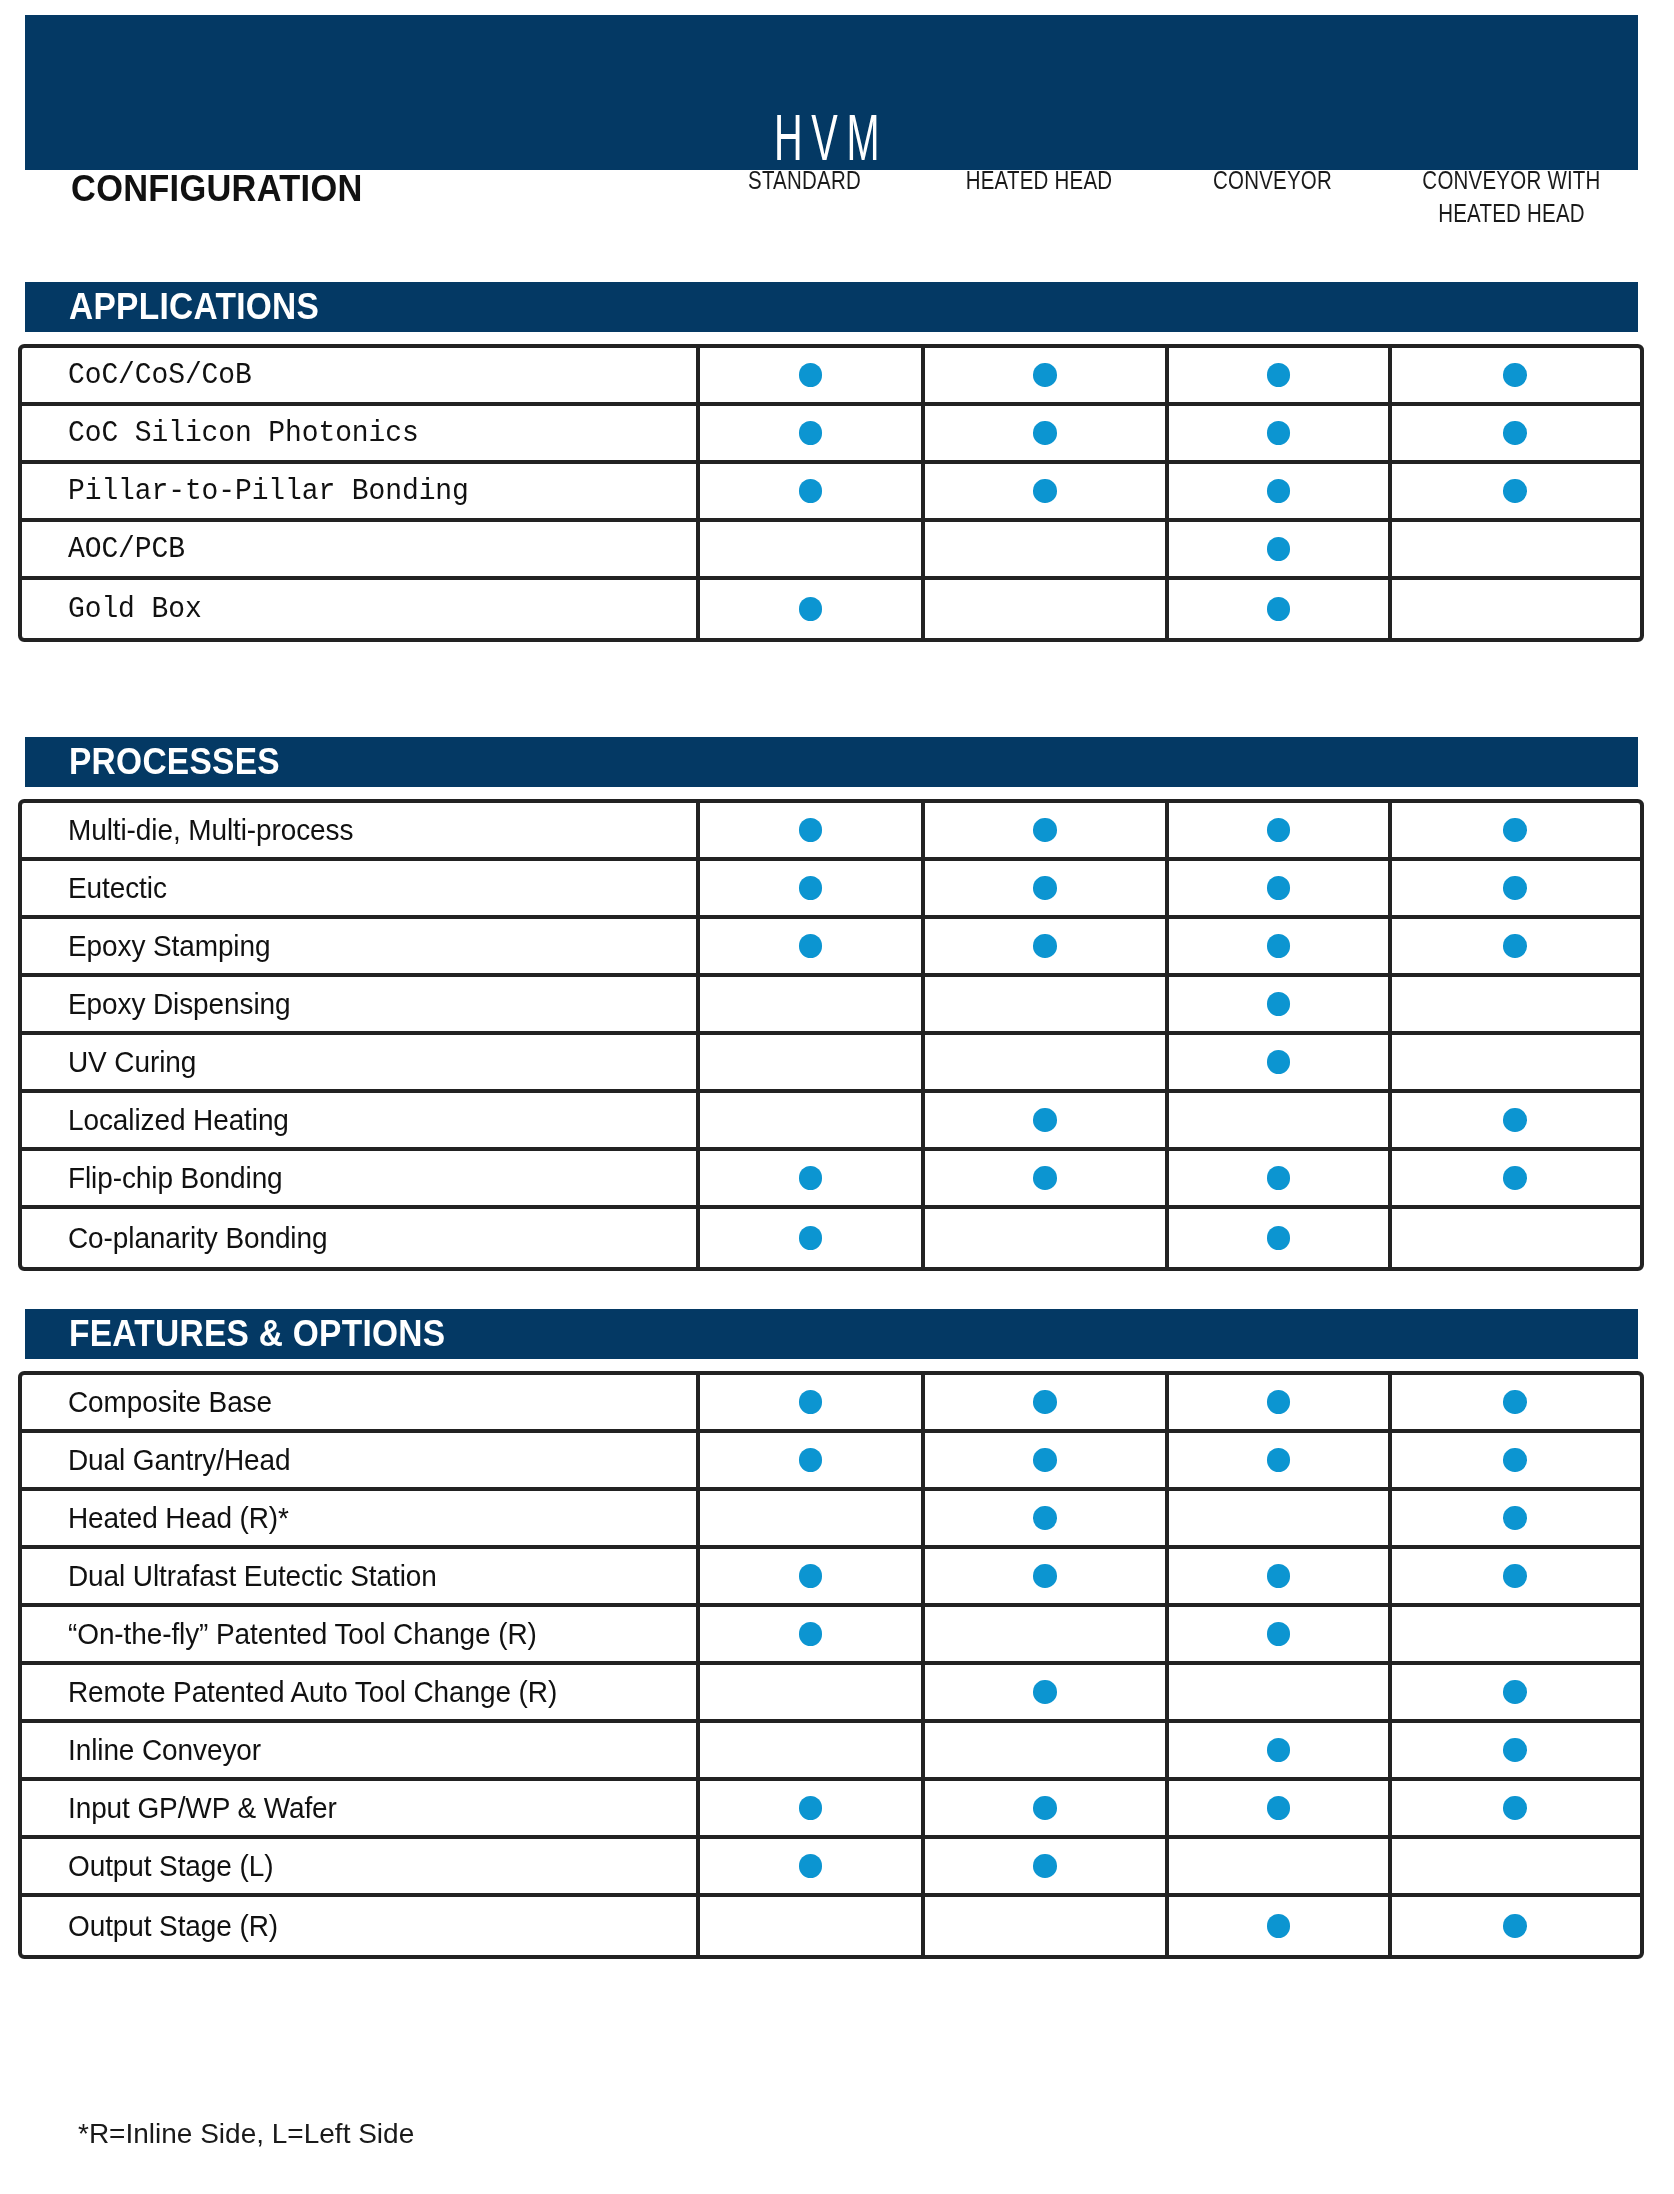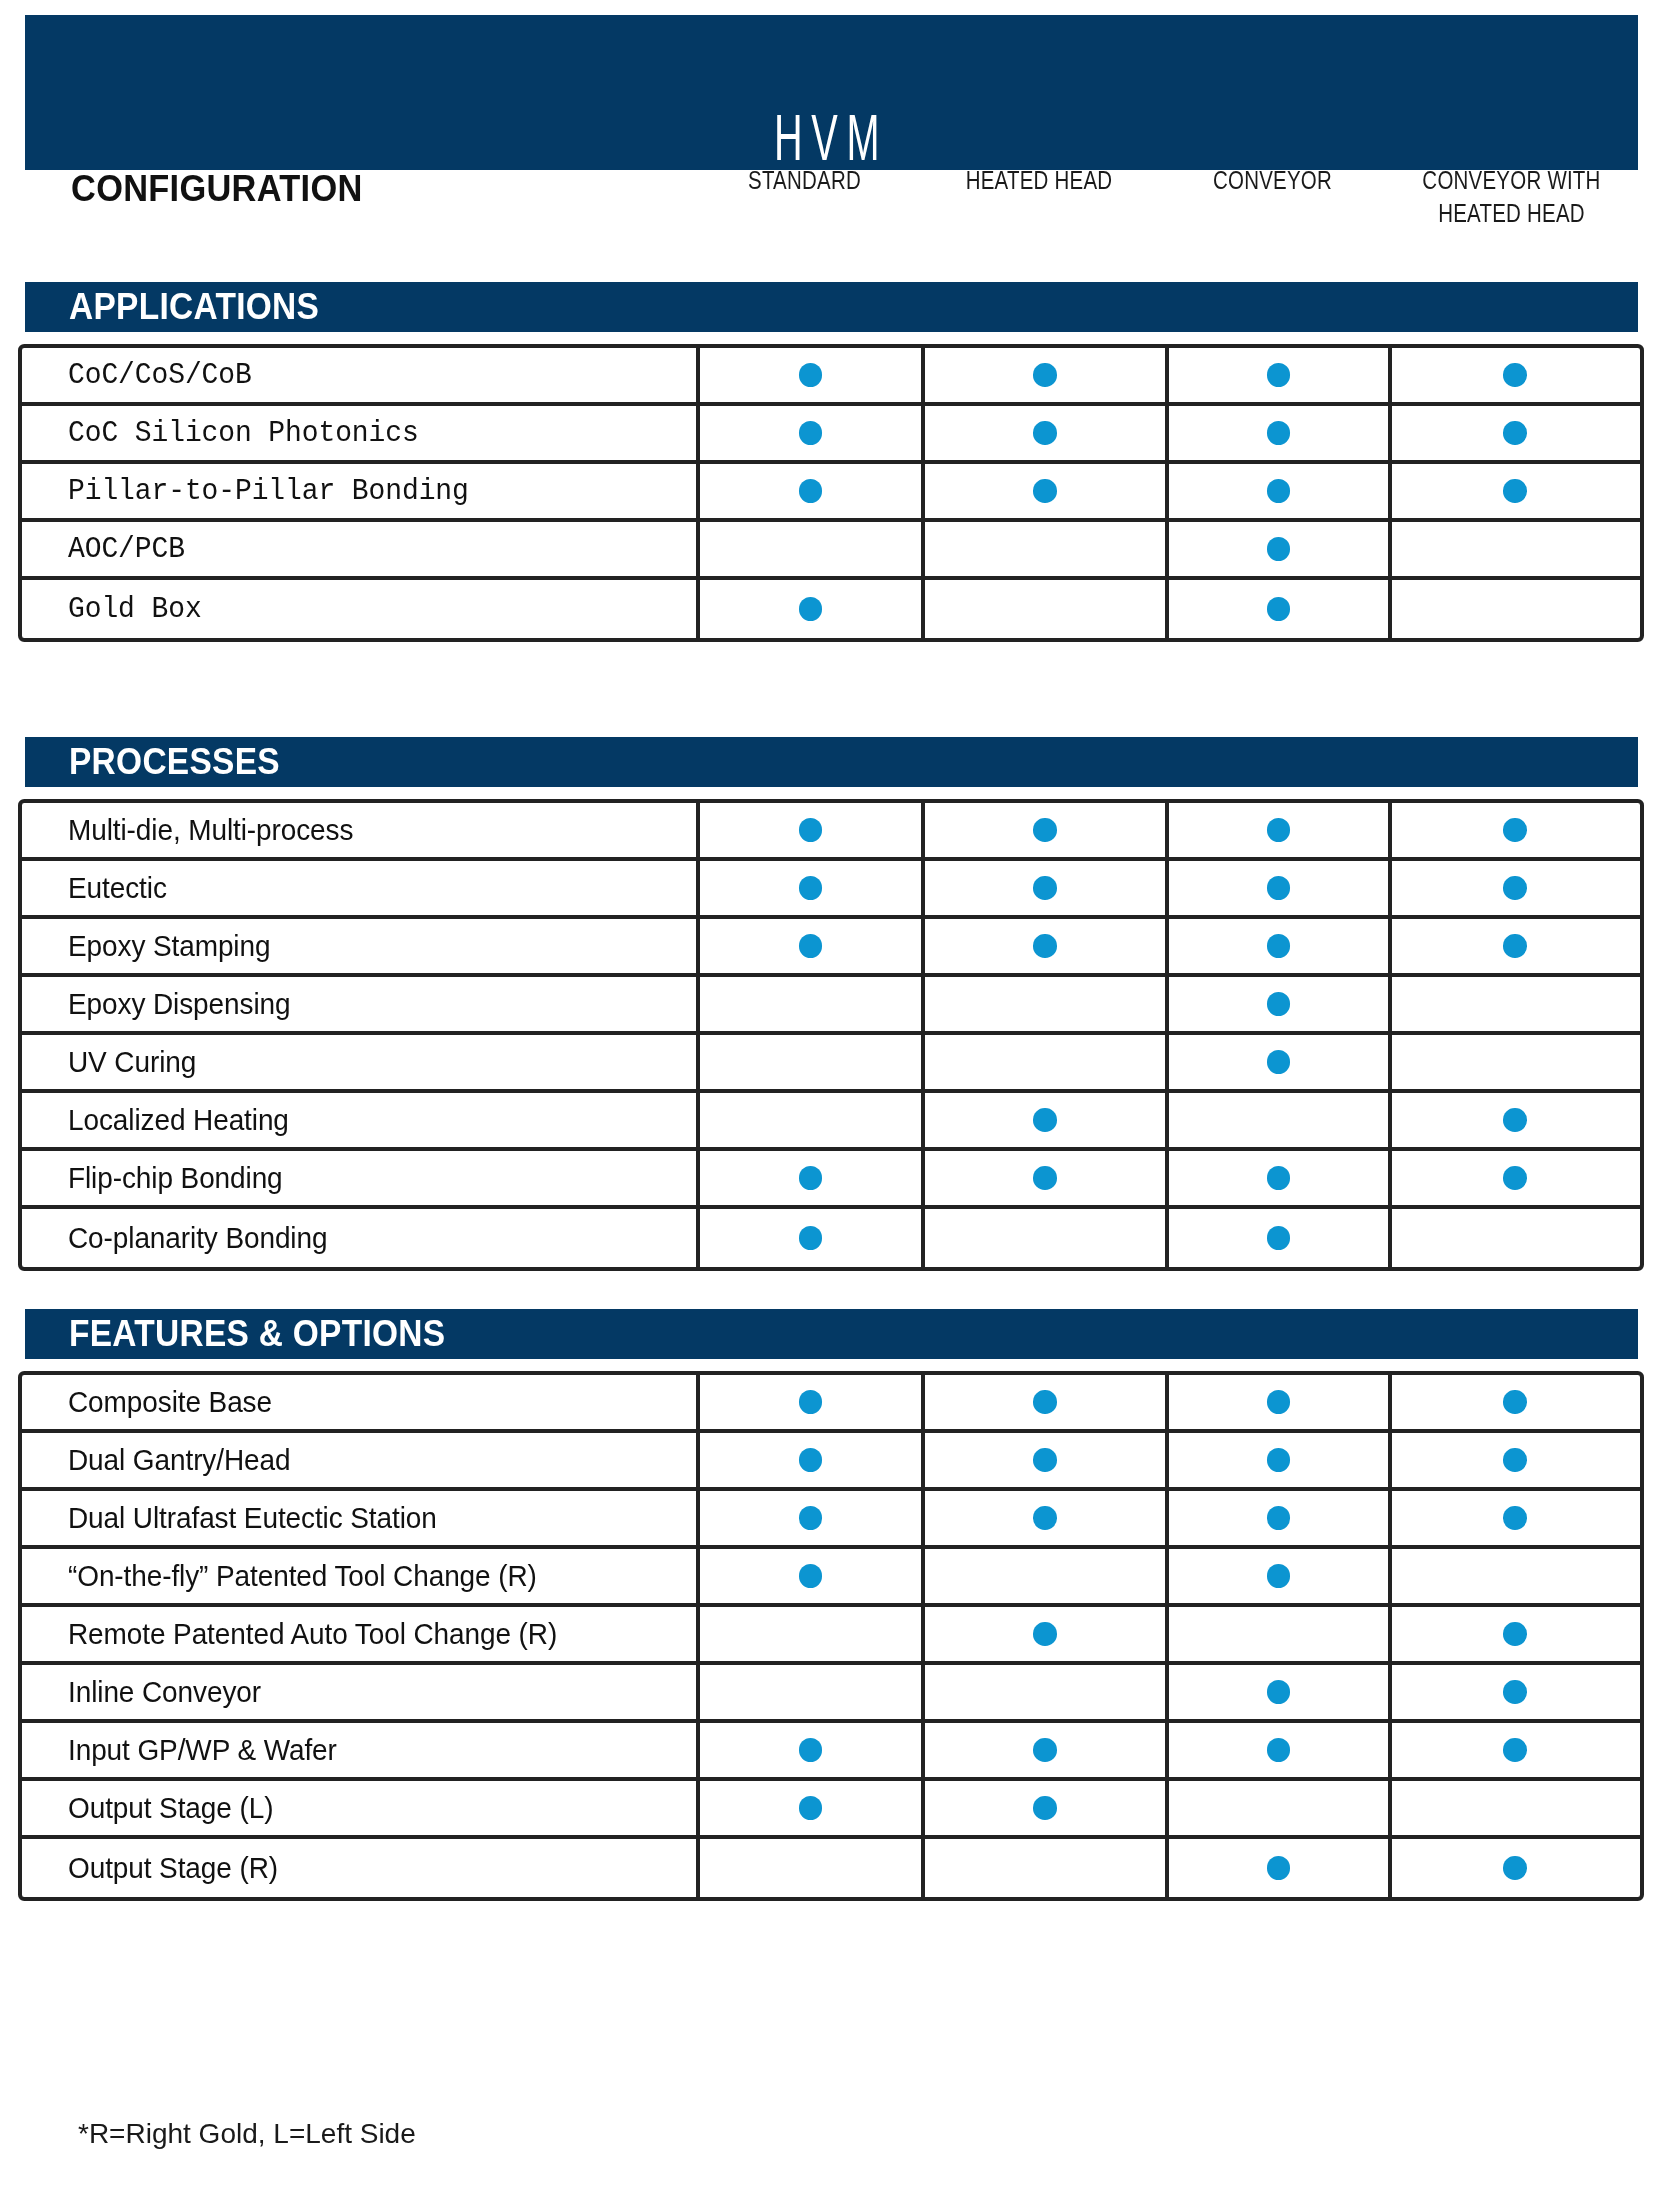--- a/index.html
+++ b/index.html
@@ -449,20 +449,37 @@
             </div>
             <div class="tcell-dot c2">
               <div class="dot"></div>
             </div>
             <div class="tcell-dot c3">
               <div class="dot"></div>
             </div>
           </div>
           <div class="trow">
             <div class="tcell-label">
+              <span>Heated Head (R)*</span>
+            </div>
+            <div class="tcell-dot c0">
+              <div class="dot off"></div>
+            </div>
+            <div class="tcell-dot c1">
+              <div class="dot"></div>
+            </div>
+            <div class="tcell-dot c2">
+              <div class="dot off"></div>
+            </div>
+            <div class="tcell-dot c3">
+              <div class="dot"></div>
+            </div>
+          </div>
+          <div class="trow">
+            <div class="tcell-label">
               <span>Dual Ultrafast Eutectic Station</span>
             </div>
             <div class="tcell-dot c0">
               <div class="dot"></div>
             </div>
             <div class="tcell-dot c1">
               <div class="dot"></div>
             </div>
             <div class="tcell-dot c2">
               <div class="dot"></div>
@@ -570,16 +587,16 @@
               <div class="dot"></div>
             </div>
             <div class="tcell-dot c3">
               <div class="dot"></div>
             </div>
           </div>
         </div>
       </div>
     </div>
 
-  <div class="footnote">*R=Right Gold, L=Left Side</div>
+  <div class="footnote">*R=Inline Side, L=Left Side</div>
 
 </div>
 
 
 </body></html>

